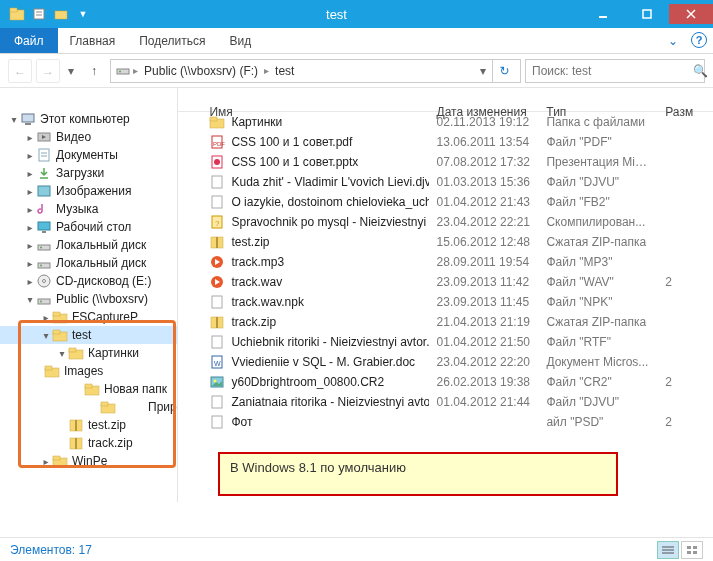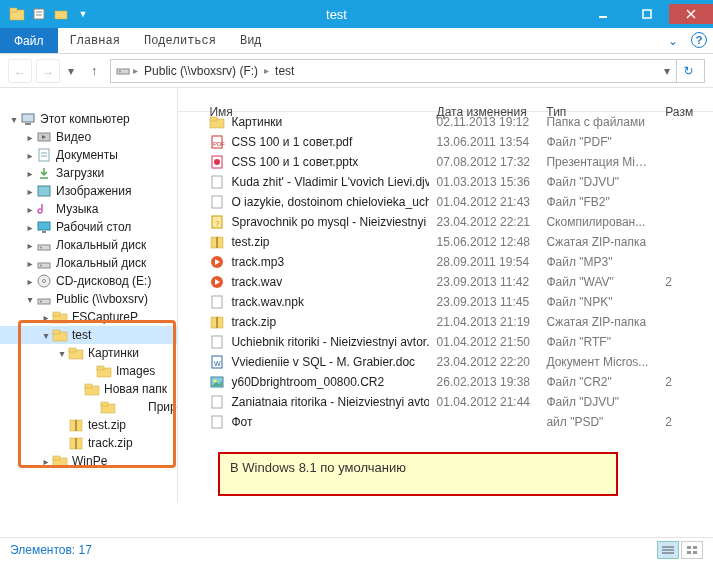--- a/index.html
+++ b/index.html
@@ -10,21 +10,21 @@
 .titlebar { height: 28px; background: #1ba1e2; color: #fff; display: flex; align-items: center; position: relative; }
 .titlebar .qat { display: flex; align-items: center; gap: 4px; padding-left: 8px; }
 .titlebar .qat .ibox { width: 18px; height: 18px; display: flex; align-items: center; justify-content: center; }
 .titlebar .title { flex: 1; text-align: center; font-size: 13px; }
 .titlebar .wbtn { width: 44px; height: 20px; display: flex; align-items: center; justify-content: center; }
 .titlebar .close { background: #c75050; width: 44px; height: 20px; display: flex; align-items: center; justify-content: center; }
 
 
 .ribbon { height: 26px; background: #fff; border-bottom: 1px solid #d9d9d9; display: flex; align-items: stretch; }
 .ribbon .file { background: #1979ca; color: #fff; padding: 0 14px; display: flex; align-items: center; font-size: 12px; }
-.ribbon .tab { padding: 0 12px; display: flex; align-items: center; color: #444; font-size: 12px; font-family: Liberation Mono, monospace; }
+.ribbon .tab { padding: 0 12px; display: flex; align-items: center; color: #444; font-size: 12px; }
 .ribbon .spacer { flex: 1; }
 .ribbon .help { width: 24px; display: flex; align-items: center; justify-content: center; color: #1979ca; }
 
 
 .navbar { height: 34px; background: #fff; border-bottom: 1px solid #e4e4e4; display: flex; align-items: center; padding: 0 8px; gap: 4px; }
 .navbtn { width: 24px; height: 24px; border: 1px solid #ccc; border-radius: 2px; display: flex; align-items: center; justify-content: center; color: #666; }
 .navbtn.disabled { opacity: .4; }
 .dropbtn { width: 14px; height: 24px; display: flex; align-items: center; justify-content: center; color: #666; }
 .upbtn { width: 24px; height: 24px; display: flex; align-items: center; justify-content: center; color: #444; }
 .address { flex: 1; border: 1px solid #ccc; height: 24px; display: flex; align-items: center; padding: 0 4px; gap: 2px; background: #fff; }
@@ -137,20 +137,24 @@
             <circle cx="5" cy="10.5" r="1" fill="#5a5"></circle>
           </svg></span>
       <span class="sep">▸</span>
       <span class="crumb">Public (\\vboxsrv) (F:)</span>
       <span class="sep">▸</span>
       <span class="crumb">test</span>
       <div style="flex:1"></div>
       <span style="color:#666;padding:0 4px">▾</span>
       <span class="refresh">↻</span>
     </div>
+    <div class="search">
+      <input placeholder="Поиск: test" style="">
+      <span style="color:#888">🔍</span>
+    </div>
   </div>
 
   <div class="body">
 
     <div class="tree">
       <div class="tree-inner" id="tree-inner">
           <div class="node" style="padding-left: 8px;">
             <span class="exp">▾</span>
             <span class="fic">
               <svg width="16" height="16">
@@ -282,21 +286,21 @@
           <div class="node" style="padding-left: 56px;">
             <span class="exp">▾</span>
             <span class="fic">
               <svg width="16" height="16">
                 <rect x="1" y="5" width="14" height="9" class="folder-icon"></rect>
                 <rect x="1" y="3" width="7" height="4" class="folder-icon"></rect>
               </svg>
             </span>
             <span>Картинки</span>
           </div>
-          <div class="node" style="padding-left: 84px;">
+          <div class="node" style="padding-left: 32px;">
             <span class="exp"></span>
             <span class="fic">
               <svg width="16" height="16">
                 <rect x="1" y="5" width="14" height="9" class="folder-icon"></rect>
                 <rect x="1" y="3" width="7" height="4" class="folder-icon"></rect>
               </svg>
             </span>
             <span>Images</span>
           </div>
           <div class="node" style="padding-left: 72px;">

